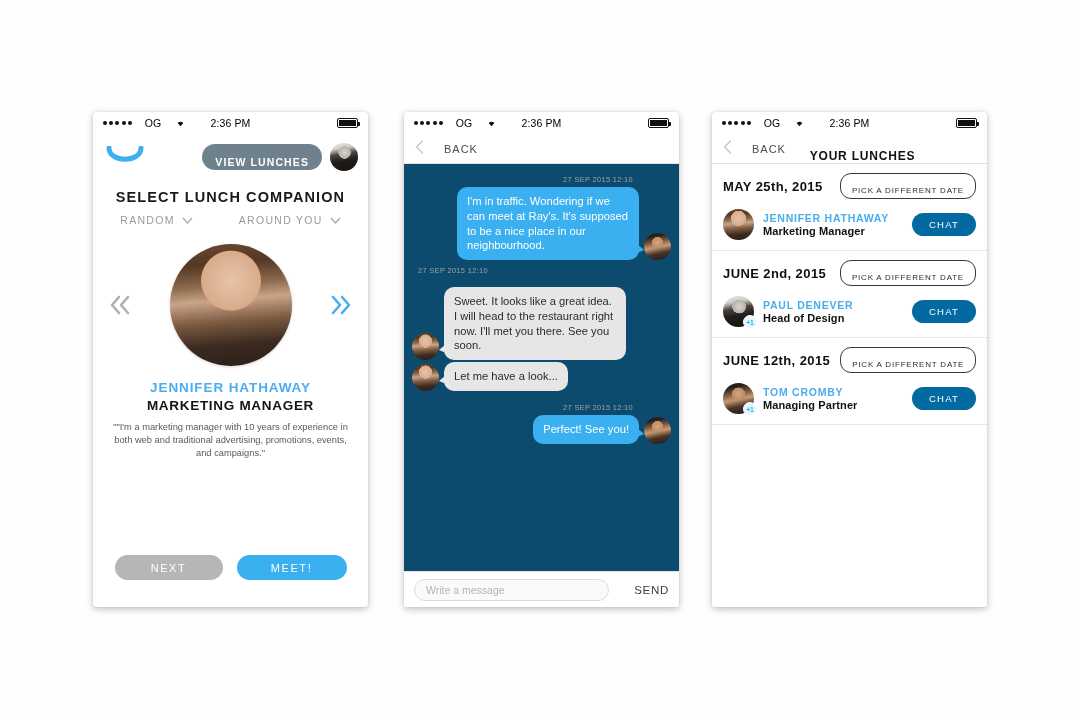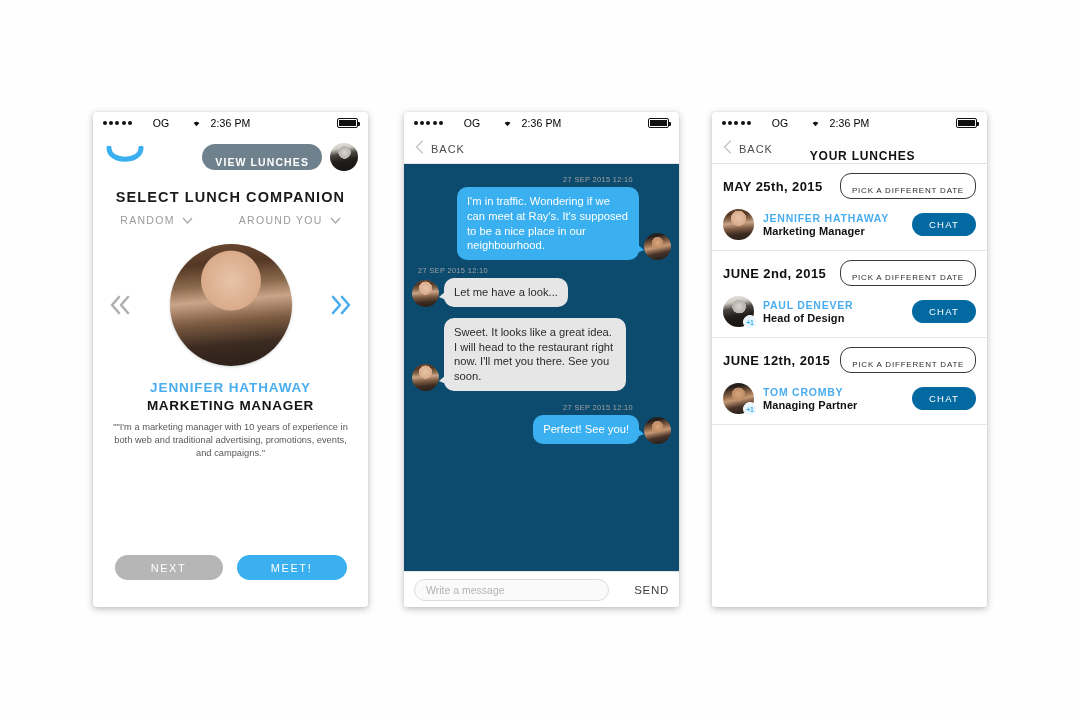--- a/index.html
+++ b/index.html
@@ -25,21 +25,21 @@
   #phone3 { left: 712px; top: 112px; }
 
   
   .statusbar {
     height: 22px; flex: 0 0 22px;
     display: flex; align-items: center;
     padding: 0 10px;
     font-size: 10.5px; color: #000;
     position: relative;
   }
-  .sb-left { display: flex; align-items: center; gap: 19px; }
+  .sb-left { display: flex; align-items: center; gap: 11px; }
   .dots { display: flex; gap: 2.2px; align-items: center; }
   .dots i { width: 4px; height: 4px; border-radius: 50%; background: #111; display: block; }
   .carrier { font-size: 10.5px; letter-spacing: .1px; margin-left: 2px; }
   .wifi { margin-left: 3px; display: inline-block; }
   .sb-time {
     position: absolute; left: 0; right: 0; text-align: center;
     font-size: 10.5px; font-weight: normal; letter-spacing: .1px;
   }
   .sb-right { margin-left: auto; display: flex; align-items: center; }
   .battery {
@@ -136,21 +136,21 @@
   .btn-next { background: #b6b6b6; width: 108px; }
   .btn-meet { background: #3bb0f0; width: 110px; }
 
   
   .navbar {
     height: 30px; flex: 0 0 30px;
     display: flex; align-items: center;
     padding: 0 11px; border-bottom: 1px solid #e3e3e3;
     position: relative; background: #fff;
   }
-  .back-btn { display: flex; align-items: center; gap: 7px; cursor: pointer; }
+  .back-btn { display: flex; align-items: center; gap: 20px; cursor: pointer; }
   .back-label { font-size: 11px; letter-spacing: 1px; color: #4c4c4c; }
   .nav-title {
     position: absolute; left: 0; right: 0; text-align: center;
     font-size: 12px; font-weight: bold; letter-spacing: .8px; color: #111;
     pointer-events: none;
     margin-top: 15px;
   }
   .nav-title.offset { padding-left: 26px; }
 
   .chat-body {
@@ -355,28 +355,28 @@
 
     <div class="chat-body">
 
       <div class="ts right">27 SEP 2015 12:10</div>
       <div class="msg-row out">
         <div class="bubble blue">I'm in traffic. Wondering if we can meet at Ray's. It's supposed to be a nice place in our neighbourhood.</div>
         <span class="avatar msg-av face-tom"></span>
       </div>
 
       <div class="ts left">27 SEP 2015 12:10</div>
+      <div class="msg-row in" style="margin-top:9px;">
+        <span class="avatar msg-av face-jen"></span>
+        <div class="bubble gray">Sweet. It looks like a great idea. I will head to the restaurant right now. I'll met you there. See you soon.</div>
+      </div>
+
       <div class="msg-row in">
         <span class="avatar msg-av face-jen"></span>
         <div class="bubble gray">Let me have a look...</div>
-      </div>
-
-      <div class="msg-row in" style="margin-top:9px;">
-        <span class="avatar msg-av face-jen"></span>
-        <div class="bubble gray">Sweet. It looks like a great idea. I will head to the restaurant right now. I'll met you there. See you soon.</div>
       </div>
 
       <div class="ts right" style="margin-top:10px;">27 SEP 2015 12:10</div>
       <div class="msg-row out">
         <div class="bubble blue">Perfect! See you!</div>
         <span class="avatar msg-av face-tom"></span>
       </div>
     </div>
 
     <div class="chat-input-bar">

